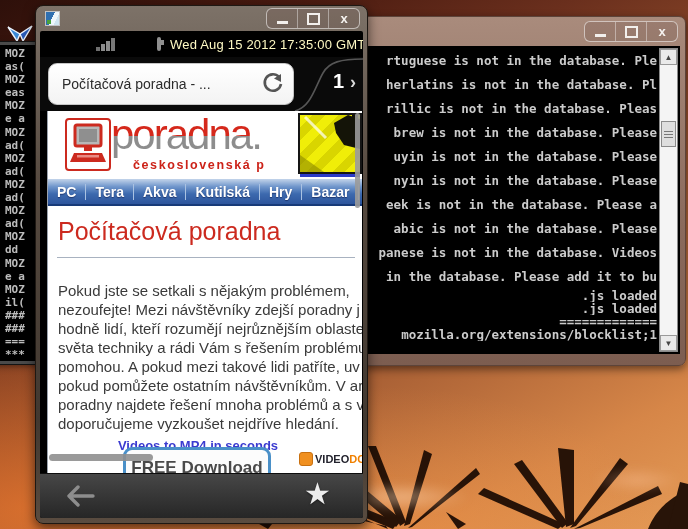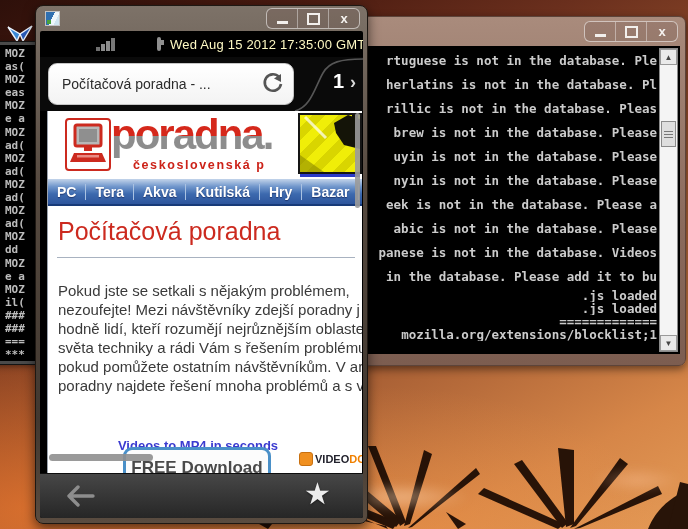--- a/index.html
+++ b/index.html
@@ -96,21 +96,21 @@
     display:flex;align-items:center;box-sizing:border-box;}
   .urltitle{margin-left:13px;font-size:14px;color:#2b2b2b;white-space:nowrap;overflow:hidden;flex:1;}
   .reload{width:24px;height:24px;margin:0 9px 0 4px;flex:none;}
   .tabcount{position:absolute;right:19px;top:13px;color:#fff;font-size:20px;font-weight:bold;}
   .tabchev{position:absolute;right:7px;top:15px;color:#d8d8d8;font-size:18px;font-weight:bold;}
 
   
   .pageview{position:absolute;left:7px;top:80px;width:315px;height:363px;background:#fff;
     border-left:1px solid #9aa2ac;overflow:hidden;box-sizing:border-box;}
   .logobox{position:absolute;left:17px;top:7px;width:46px;height:53px;}
-  .logotext{position:absolute;left:63px;top:1px;font-weight:bold;font-size:42px;
+  .logotext{position:absolute;left:63px;top:1px;font-weight:normal;font-size:42px;
     letter-spacing:-2px;line-height:1.1;
     background:linear-gradient(#d5281b 0 53%,#8d8d8d 53% 100%);
     -webkit-background-clip:text;background-clip:text;color:transparent;white-space:nowrap;}
   .tagline{position:absolute;left:85px;top:47px;color:#cc2218;font-weight:bold;
     font-size:12.5px;letter-spacing:1.6px;white-space:nowrap;}
   .yellowad{position:absolute;left:250px;top:2px;width:64px;height:61px;
     border:2px solid #151515;box-sizing:border-box;
     background:repeating-linear-gradient(135deg,#f0ee08 0 9px,#d9d500 9px 18px);overflow:hidden;}
   .bluebar{position:absolute;left:252px;top:63px;width:60px;height:3px;background:#2b3bc8;}
   .nav{position:absolute;left:0;top:68px;right:0;height:27px;display:flex;align-items:center;
@@ -337,22 +337,24 @@
         </div>
 
       <div class="pgheading">Počítačová poradna</div>
       <div class="rule"></div>
 
       <div class="paragraph">
           <div>Pokud jste se setkali s nějakým problémem,</div>
           <div>nezoufejte! Mezi návštěvníky zdejší poradny j</div>
           <div>hodně lidí, kteří rozumějí nejrůznějším oblaste</div>
           <div>světa techniky a rádi Vám s řešením problému</div>
+          <div>pomohou. A pokud mezi takové lidi patříte, uv</div>
           <div>pokud pomůžete ostatním návštěvníkům. V ar</div>
           <div>poradny najdete řešení mnoha problémů a s v</div>
+          <div>doporučujeme vyzkoušet nejdříve hledání.</div>
         </div>
 
       <div class="adheadline">Videos to MP4 in seconds</div>
       <div class="freebtn">FREE Download</div>
       <div class="brand">
         <span class="brandicon"></span>
         <span class="brandtext"><span class="dk">VIDEO</span><span class="or">DOWN</span></span>
       </div>
 
       <div class="hbar"></div>

